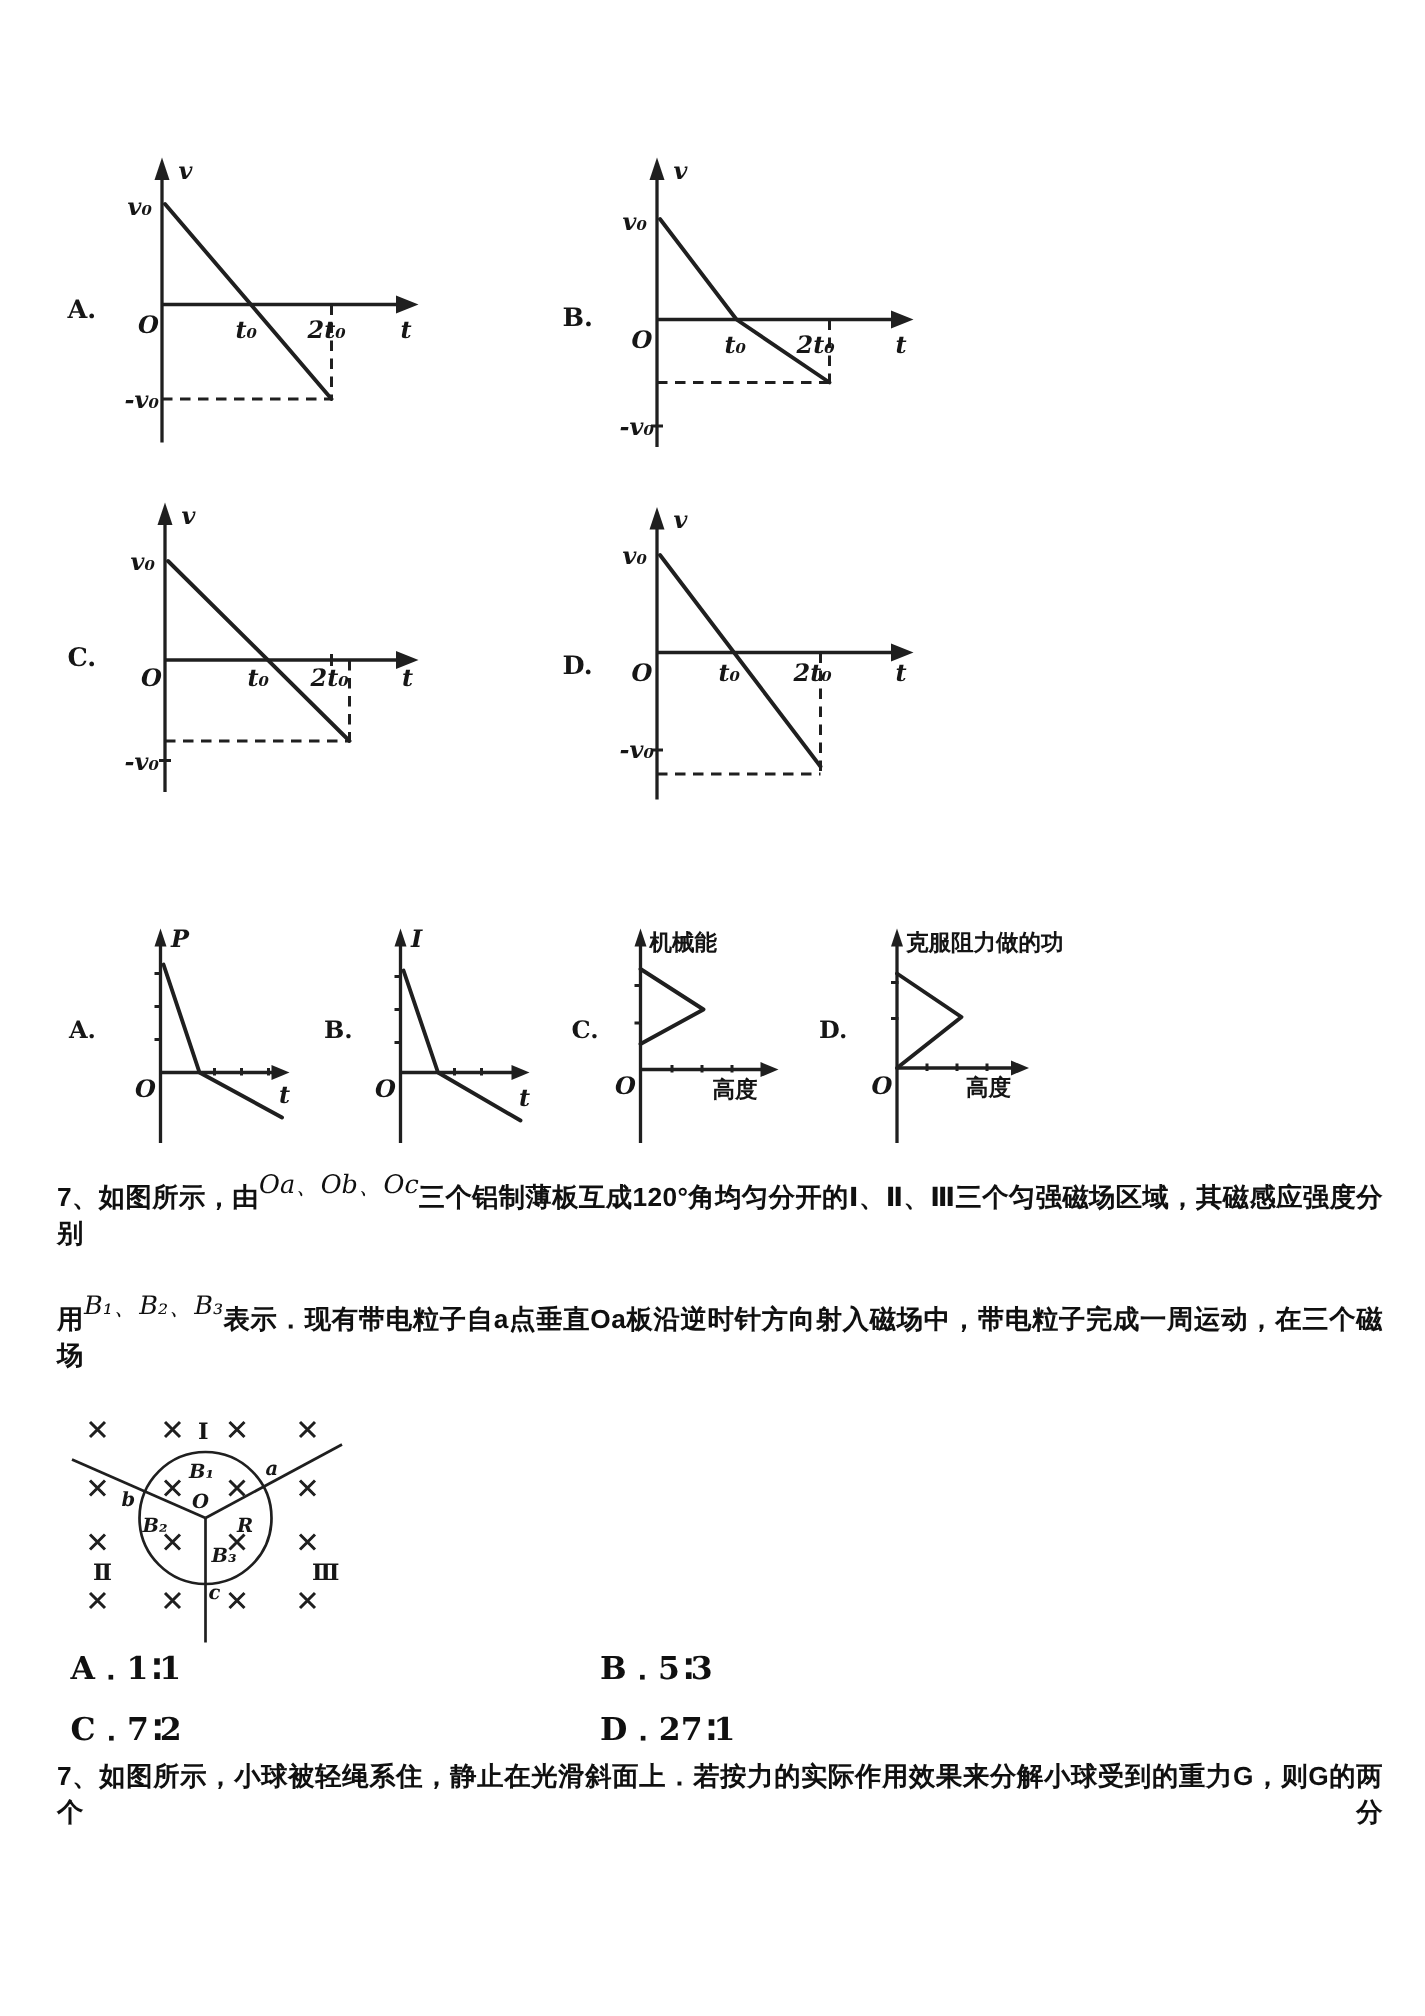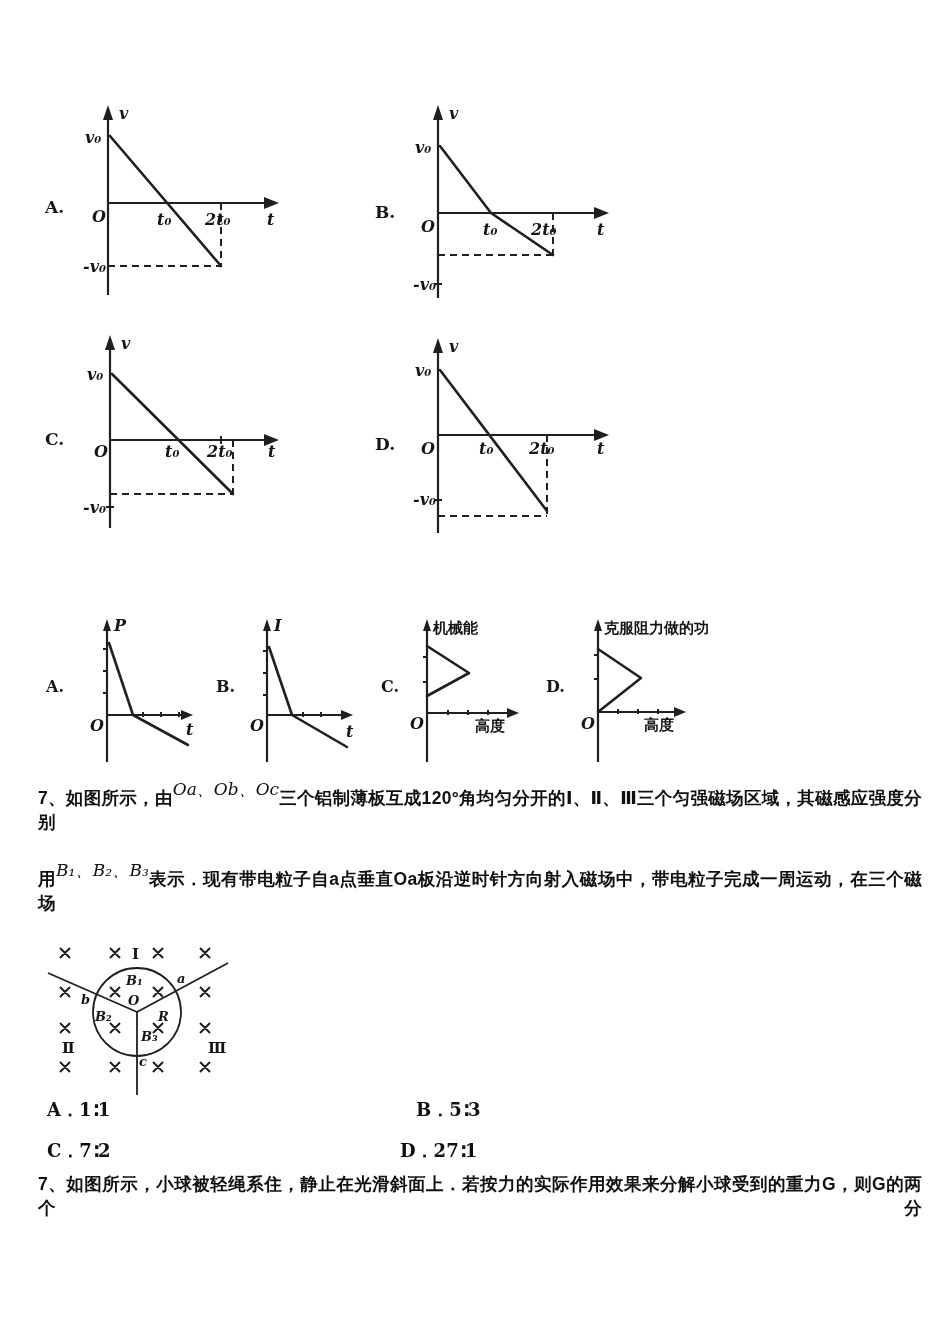--- a/index.html
+++ b/index.html
@@ -7,21 +7,21 @@
         font-family:"Liberation Sans","DejaVu Sans",sans-serif;color:#141414;}
   .opt-letter{position:absolute;font-family:"DejaVu Serif","Liberation Serif",serif;
         font-weight:700;font-size:17px;color:#161616;}
   .opt-letter.small{font-size:16px;}
   .qline{position:absolute;left:38px;width:884px;font-weight:700;font-size:17.5px;
         color:#101010;letter-spacing:0.3px;}
   .jline{text-align:justify;text-align-last:justify;}
   .sup{font-family:"DejaVu Serif","Liberation Serif",serif;font-style:italic;font-weight:400;
         position:relative;top:-9px;font-size:17px;letter-spacing:0;}
   .ansrow{position:absolute;font-family:"DejaVu Serif","Liberation Serif",serif;
-        font-weight:700;font-size:18px;color:#101010;}
+        font-weight:700;font-size:21px;color:#101010;}
   svg{position:absolute;overflow:visible;}
   .ax{stroke:#1f1f1f;stroke-width:2.2;fill:none;}
   .curve{stroke:#1f1f1f;stroke-width:2.6;fill:none;stroke-linejoin:round;stroke-linecap:round;}
   .dash{stroke:#1f1f1f;stroke-width:2;fill:none;stroke-dasharray:7 5;}
   .tick{stroke:#1f1f1f;stroke-width:2;fill:none;}
   .ah{fill:#1f1f1f;stroke:none;}
   .it{font-family:"DejaVu Serif","Liberation Serif",serif;font-style:italic;font-weight:700;
         font-size:16px;fill:#161616;}
   .it.sm{font-size:13px;}
   .cjk{font-family:"Liberation Sans","DejaVu Sans",sans-serif;font-weight:700;
@@ -205,19 +205,19 @@
     <text class="it sm" x="57" y="88">B₂</text>
     <text class="it sm" x="103" y="108">B₃</text>
     <text class="it sm" x="90" y="72">O</text>
     <text class="it sm" x="120" y="88">R</text>
     <text class="it sm" x="139" y="50">a</text>
     <text class="it sm" x="43" y="71">b</text>
     <text class="it sm" x="101" y="133">c</text>
   </svg>
 
   <span class="ansrow" style="left:47px;top:1098px;">A．1∶1</span>
-  <span class="ansrow" style="left:400px;top:1098px;margin-left:16px;">B．5∶3</span>
+  <span class="ansrow" style="left:400px;top:1098px;">B．5∶3</span>
   <span class="ansrow" style="left:47px;top:1139px;">C．7∶2</span>
   <span class="ansrow" style="left:400px;top:1139px;">D．27∶1</span>
 
   <div class="qline jline" style="top:1172px;">7、如图所示，小球被轻绳系住，静止在光滑斜面上．若按力的实际作用效果来分解小球受到的重力G，则G的两个分</div>
 
 </div>
 
 </body></html>

